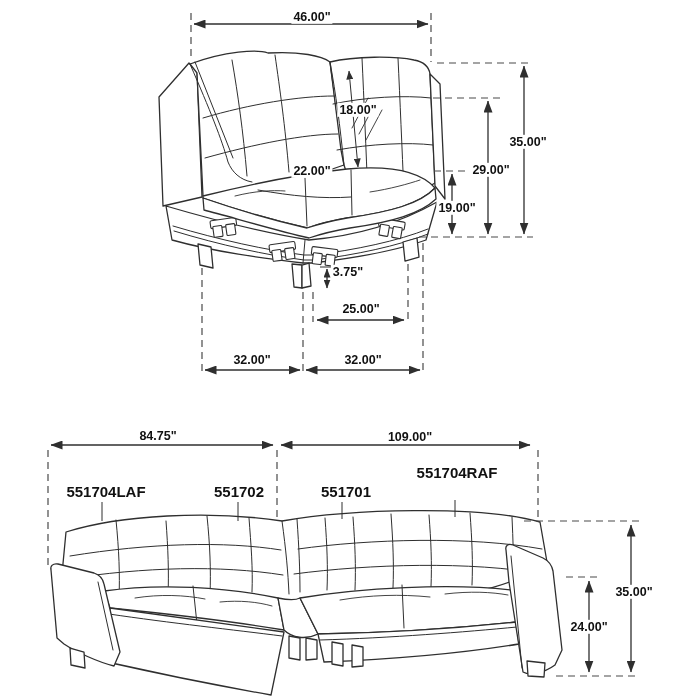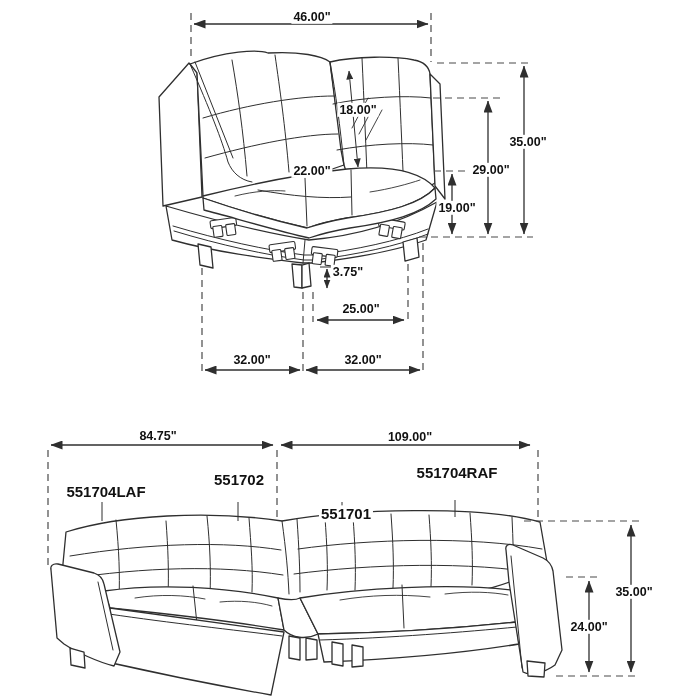--- a/index.html
+++ b/index.html
@@ -196,19 +196,19 @@
   <div class="lbl" style="left:491px;top:170px">29.00"</div>
   <div class="lbl" style="left:457px;top:208px">19.00"</div>
   <div class="lbl" style="left:348px;top:272px">3.75"</div>
   <div class="lbl" style="left:361px;top:309px">25.00"</div>
   <div class="lbl" style="left:252px;top:360px">32.00"</div>
   <div class="lbl" style="left:363px;top:360px">32.00"</div>
 
   <div class="lbl" style="left:158px;top:436px">84.75"</div>
   <div class="lbl" style="left:410px;top:437px">109.00"</div>
   <div class="lbl part" style="left:106px;top:492px">551704LAF</div>
-  <div class="lbl part" style="left:239px;top:480px">551702</div>
-  <div class="lbl part" style="left:346px;top:514px">551701</div>
+  <div class="lbl part" style="left:239px;top:492px">551702</div>
+  <div class="lbl part" style="left:346px;top:492px">551701</div>
   <div class="lbl part" style="left:457px;top:473px">551704RAF</div>
   <div class="lbl" style="left:634px;top:592px">35.00"</div>
   <div class="lbl" style="left:589px;top:627px">24.00"</div>
 
 </div>
 
 </body></html>

